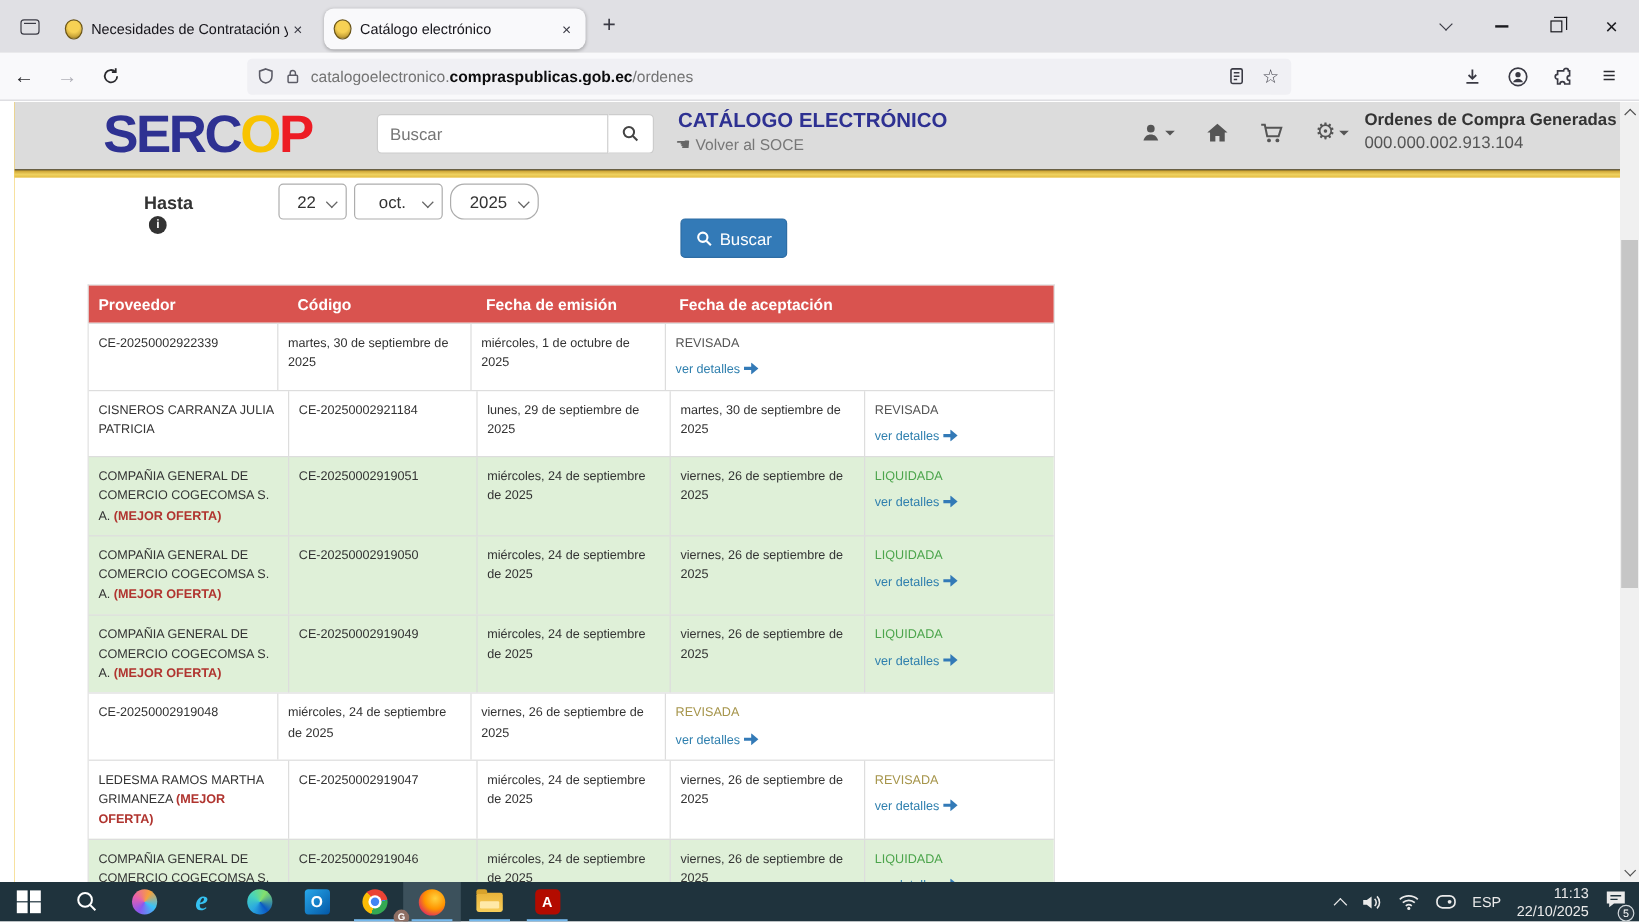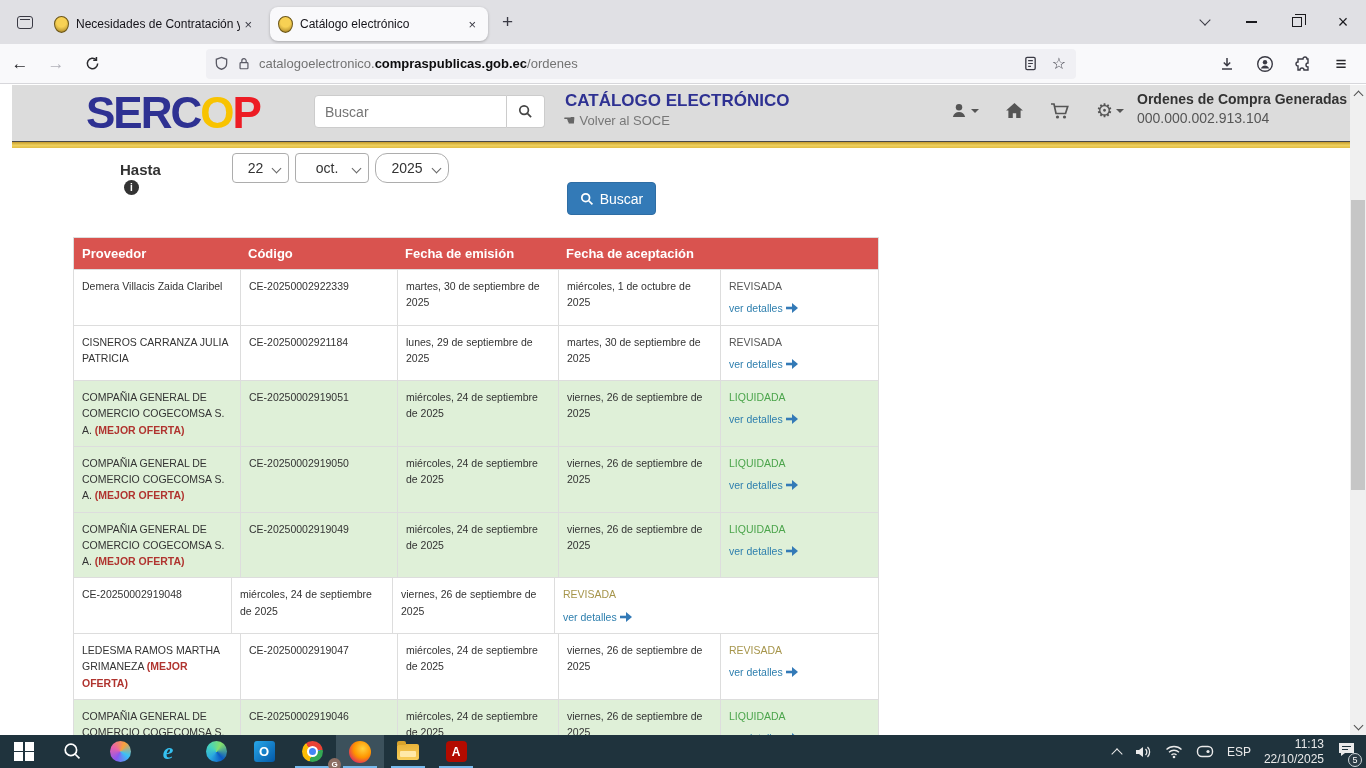--- a/index.html
+++ b/index.html
@@ -305,21 +305,20 @@
 
       <div class="otable">
         <div class="thead">
           <div class="c-prov">Proveedor</div>
           <div class="c-code">Código</div>
           <div class="c-issue">Fecha de emisión</div>
           <div class="c-accept">Fecha de aceptación</div>
         </div>
         <div>
             <div class="trow">
-    <div class="c-prov"><span>Demera Villacis Zaida Claribel</span> <span class="best-offer"></span></div>
     <div class="c-code">CE-20250002922339</div>
     <div class="c-issue">martes, 30 de septiembre de 2025</div>
     <div class="c-accept">miércoles, 1 de octubre de 2025</div>
     <div class="c-state cell-state">
       <span class="status-dark">REVISADA</span>
       <span class="details-line"><span class="details-link">ver detalles</span> <svg class="arrow-east" width="13" height="10" viewBox="0 0 13 10">
                     <path d="M0 5h8" stroke="#337ab7" stroke-width="2.6"></path>
                     <path d="M6 0l6 5-6 5z" fill="#337ab7"></path>
                   </svg></span>
     </div>

